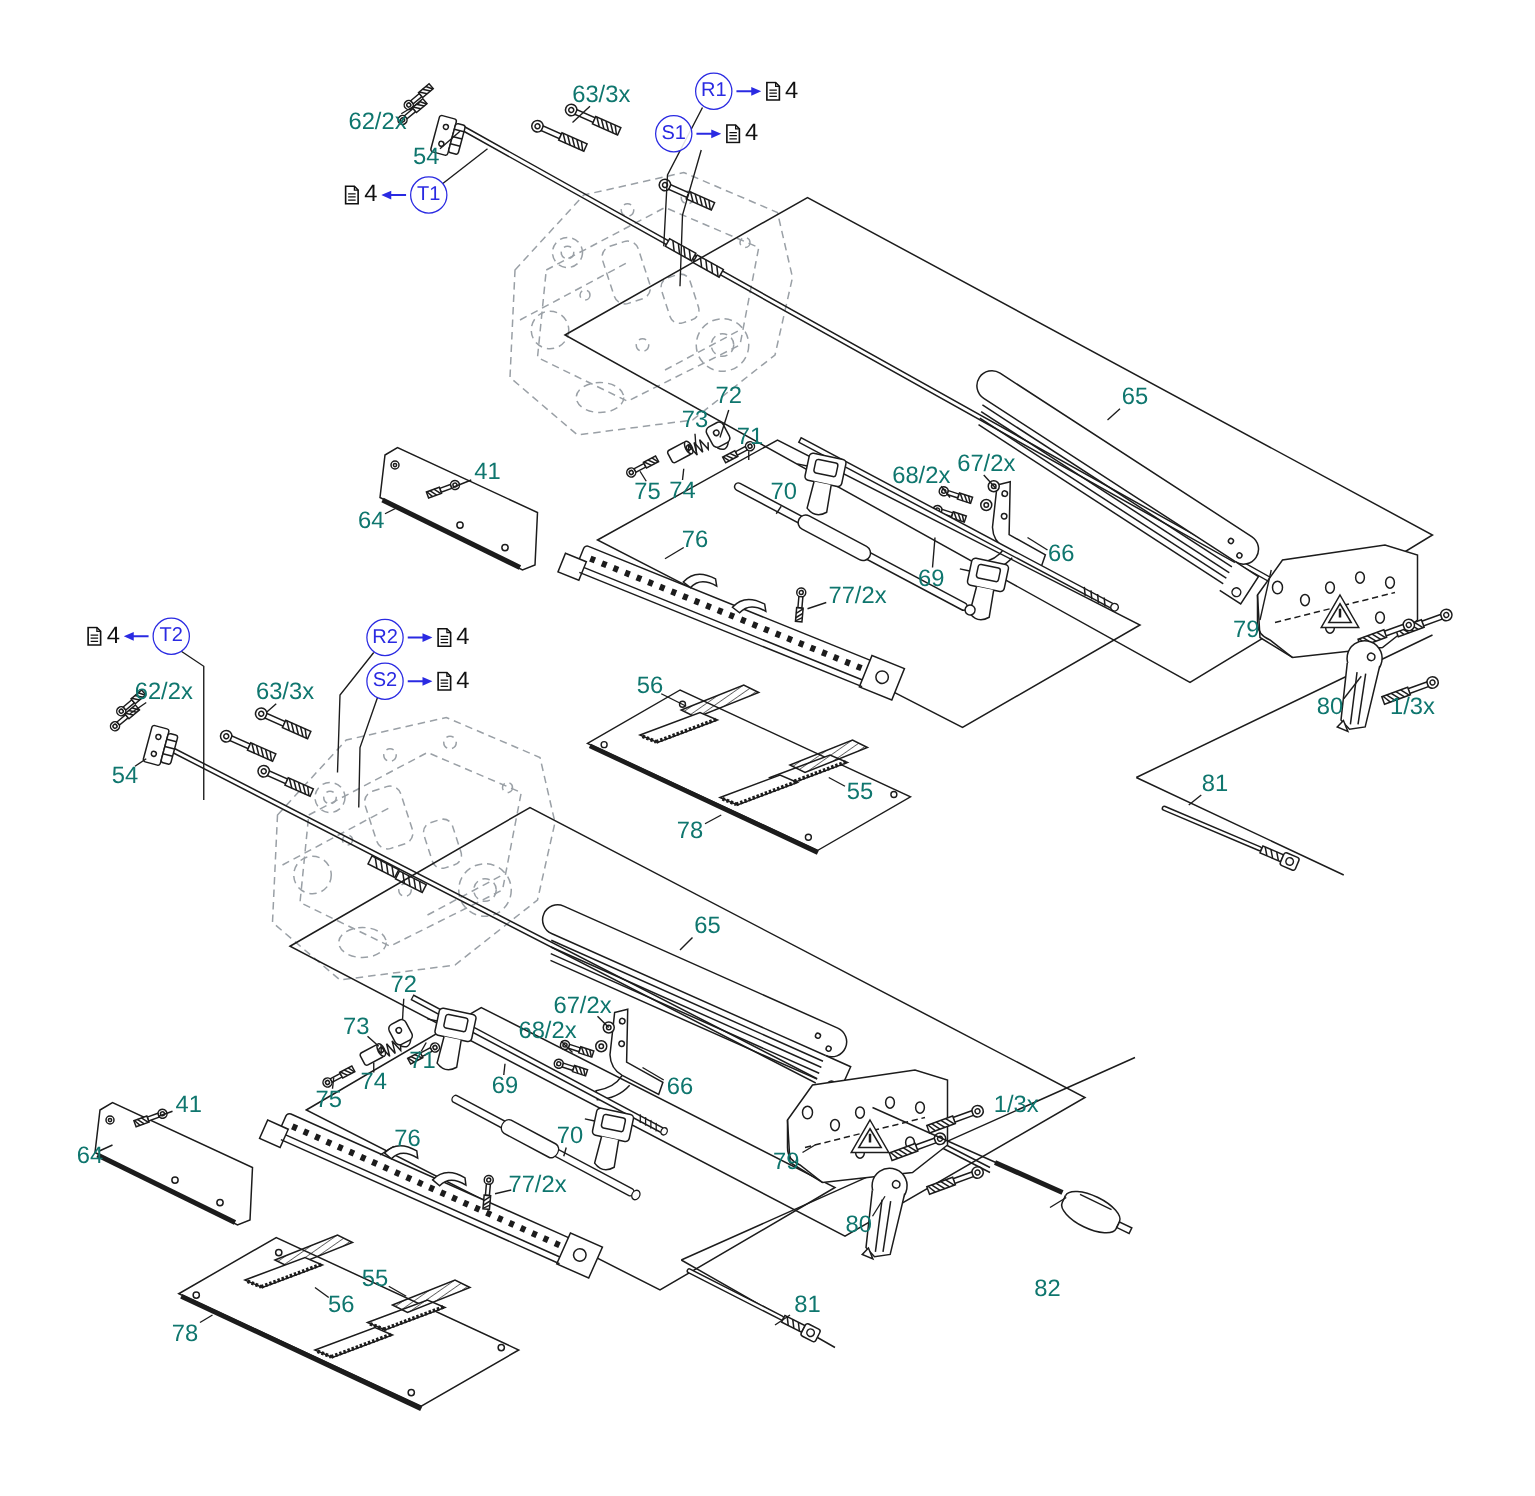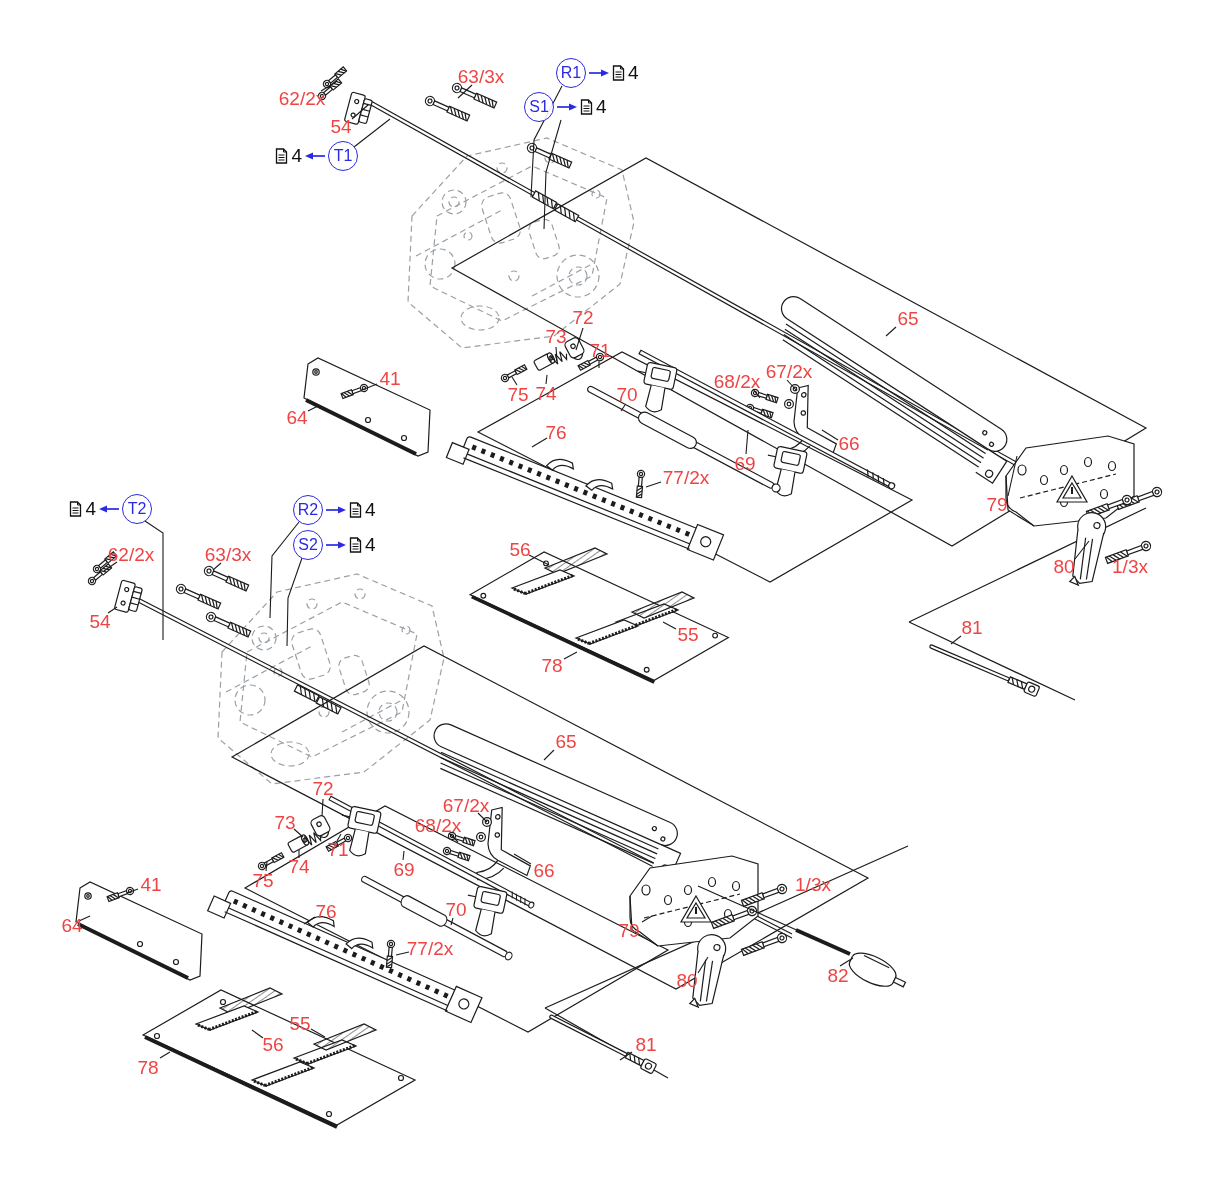--- a/index.html
+++ b/index.html
@@ -1,21 +1,21 @@
 <!DOCTYPE html>
 <html style="--blue: #2a2ae2;"><head>
 <meta charset="utf-8">
 <title>Parts Diagram</title>
 <style>
   html,body{margin:0;padding:0;background:#fff}
   #stage{position:relative;width:1228px;height:1197px;background:#fff;overflow:hidden;
          font-family:"Liberation Sans",sans-serif}
   #art,#overlay{position:absolute;left:0;top:0}
   #labels{position:absolute;left:0;top:0;width:100%;height:100%}
-  .callout{position:absolute;transform:translate(-50%,-50%);font-size:19px;color:#ef4444;
+  .callout{position:absolute;transform:translate(-50%,-50%);font-size:19px;color:#0f766e;
            white-space:nowrap;line-height:1}
   .ref{position:absolute;display:flex;align-items:center;gap:3px;height:32px}
   .ref-circle{width:28px;height:28px;border:1.8px solid var(--blue,#2a2ae2);border-radius:50%;
               display:flex;align-items:center;justify-content:center;font-size:16px;
               color:var(--blue,#2a2ae2);background:rgba(255,255,255,.88);flex:0 0 auto}
   .ref-page{font-size:19px;color:#111}
   .ref-arrow,.doc-icon{display:flex;align-items:center}
 </style>
 </head>
 <body>
@@ -498,21 +498,21 @@
       <div class="callout" style="left: 466px; top: 805px;">67/2x</div>
       <div class="callout" style="left: 438px; top: 825px;">68/2x</div>
       <div class="callout" style="left: 404px; top: 869px;">69</div>
       <div class="callout" style="left: 544px; top: 870px;">66</div>
       <div class="callout" style="left: 326px; top: 911px;">76</div>
       <div class="callout" style="left: 456px; top: 909px;">70</div>
       <div class="callout" style="left: 430px; top: 948px;">77/2x</div>
       <div class="callout" style="left: 629px; top: 930px;">79</div>
       <div class="callout" style="left: 813px; top: 884px;">1/3x</div>
       <div class="callout" style="left: 687px; top: 980px;">80</div>
-      <div class="callout" style="left: 838px; top: 975px;">82</div>
+      <div class="callout" style="left: 838px; top: 1031px;">82</div>
       <div class="callout" style="left: 300px; top: 1023px;">55</div>
       <div class="callout" style="left: 273px; top: 1044px;">56</div>
       <div class="callout" style="left: 148px; top: 1067px;">78</div>
       <div class="callout" style="left: 646px; top: 1044px;">81</div>
       <div class="ref" style="right: 1076px; top: 493px;">
         <span class="doc-icon">
           <svg width="13" height="16" viewBox="0 0 13 16">
             <path d="M1.5,1 h7 l3,3 v11 h-10 Z" fill="#fff" stroke="#111" stroke-width="1.3"></path>
             <path d="M8.5,1 v3 h3" fill="none" stroke="#111" stroke-width="1"></path>
             <line x1="3.5" y1="7" x2="9.5" y2="7" stroke="#111"></line>

